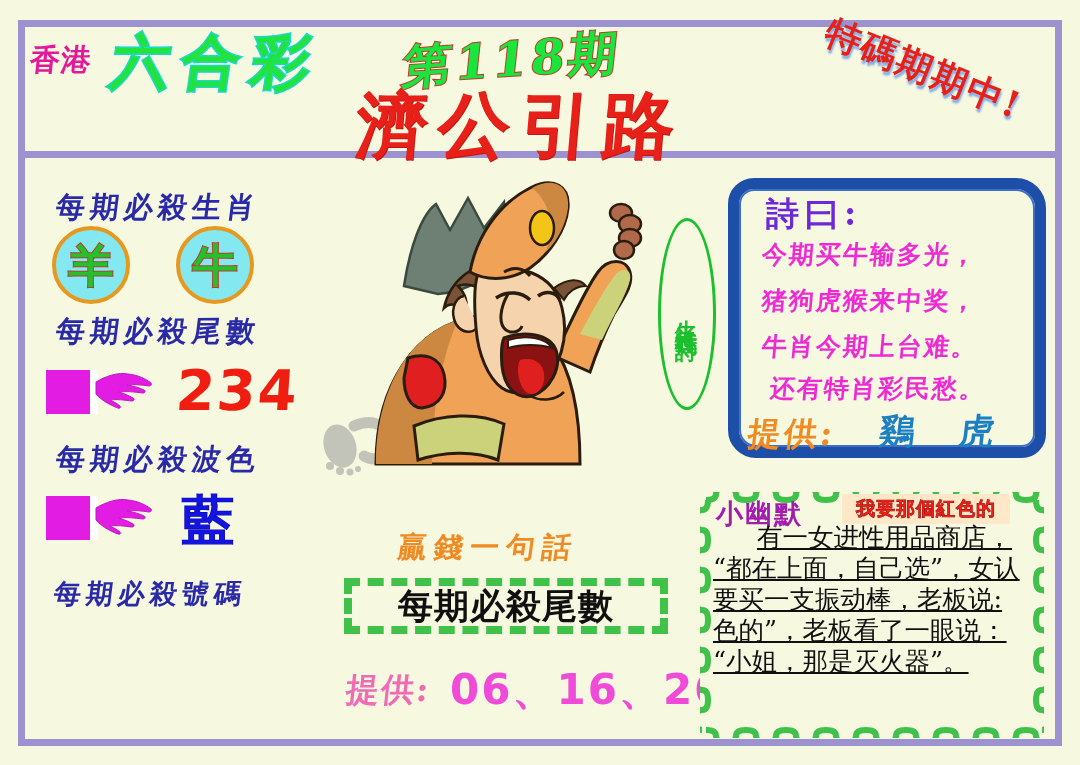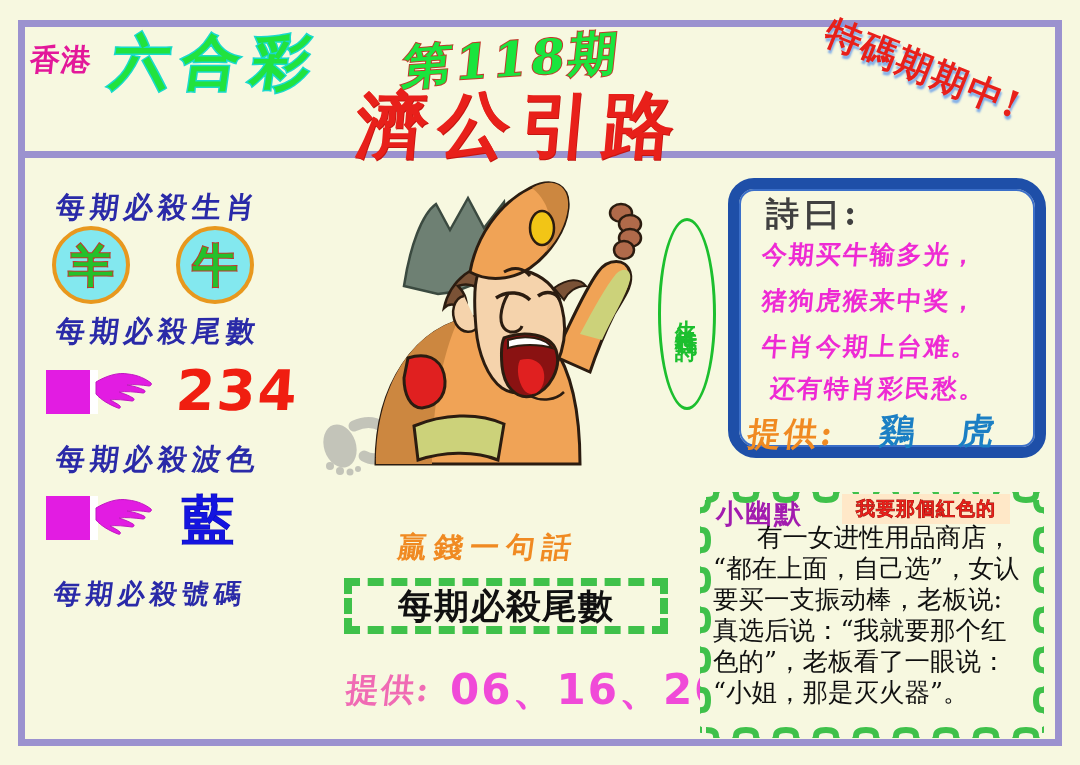--- a/index.html
+++ b/index.html
@@ -135,21 +135,21 @@
   
   .poembox{
     position:absolute;left:728px;top:178px;width:318px;height:280px;
     border:11px solid #1e4fa8;
     border-radius:26px 30px 24px 28px;
     box-sizing:border-box;background:#f7f8e0;
     box-shadow:0 0 0 2px #3b6fc9 inset;
   }
   .poem-title{
     position:absolute;left:66px;top:190px;
-    font-size:33px;font-weight:bold;color:#404040;
+    font-size:33px;font-weight:bold;color:#6d28d9;
     font-family:"DejaVu Serif","Liberation Serif",serif;
     letter-spacing:6px;
   }
   .poem-line{
     position:absolute;left:70px;
     font-size:25px;font-weight:bold;color:#ee2ad4;
     font-family:"DejaVu Sans","Liberation Sans",sans-serif;
     letter-spacing:2px;white-space:nowrap;
     transform:skewX(-5deg);
   }
@@ -216,21 +216,21 @@
     background:#ffe8c8;padding:2px 14px;
     font-family:"DejaVu Serif","Liberation Serif",serif;
     letter-spacing:1px;
   }
   .humor-body{
     position:absolute;left:713px;top:522px;width:320px;
     font-size:25.5px;line-height:31px;color:#101010;
     font-family:"DejaVu Serif","Liberation Serif",serif;
     text-align:justify;letter-spacing:0px;
   }
-  .humor-body p{margin:0;white-space:nowrap;}
+  .humor-body p{margin:0;white-space:nowrap;text-decoration:underline;}
   .humor-body p.first{text-indent:44px;}
 </style>
 </head>
 <body>
 
 <div id="page">
 
   <div class="frame-outer"></div>
   <div class="frame-divider"></div>
 
@@ -359,18 +359,17 @@
       <path d="M8 8 q0 10 -6 10 q-6 0 -6 10 q0 10 6 10 q6 0 6 10 q0 10 -6 10 q-6 0 -6 10 q0 10 6 10 q6 0 6 10 q0 10 -6 10 q-6 0 -6 10 q0 10 6 10 q6 0 6 10 q0 10 -6 10 q-6 0 -6 10 q0 10 6 10 q6 0 6 10 q0 10 -6 10 q-6 0 -6 10 q0 10 6 10 q6 0 6 10 q0 10 -6 10 q-6 0 -6 10 q0 10 6 10" fill="none" stroke="#3fc14a" stroke-width="6"></path>
       <path d="M6 238 q10 0 10 6 q0 6 10 6 q10 0 10 -6 q0 -6 10 -6 q10 0 10 6 q0 6 10 6 q10 0 10 -6 q0 -6 10 -6 q10 0 10 6 q0 6 10 6 q10 0 10 -6 q0 -6 10 -6 q10 0 10 6 q0 6 10 6 q10 0 10 -6 q0 -6 10 -6 q10 0 10 6 q0 6 10 6 q10 0 10 -6 q0 -6 10 -6 q10 0 10 6 q0 6 10 6 q10 0 10 -6 q0 -6 10 -6 q10 0 10 6 q0 6 10 6 q10 0 10 -6 q0 -6 10 -6 q10 0 10 6 q0 6 10 6 q10 0 10 -6 q0 -6 10 -6 q10 0 10 6 q0 6 10 6 q10 0 10 -6 q0 -6 10 -6 q10 0 10 6 q0 6 10 6" fill="none" stroke="#3fc14a" stroke-width="6"></path>
     </svg>
   </div>
   <div class="humor-title">小幽默</div>
   <div class="humor-tag">我要那個紅色的</div>
   <div class="humor-body">
     <p class="first">有一女进性用品商店，</p>
     <p>“都在上面，自己选”，女认</p>
     <p>要买一支振动棒，老板说:</p>
-    <p>真选后说：“我就要那个红</p>
     <p>色的”，老板看了一眼说：</p>
     <p>“小姐，那是灭火器”。</p>
   </div>
 
 </div>
 
 </body></html>

